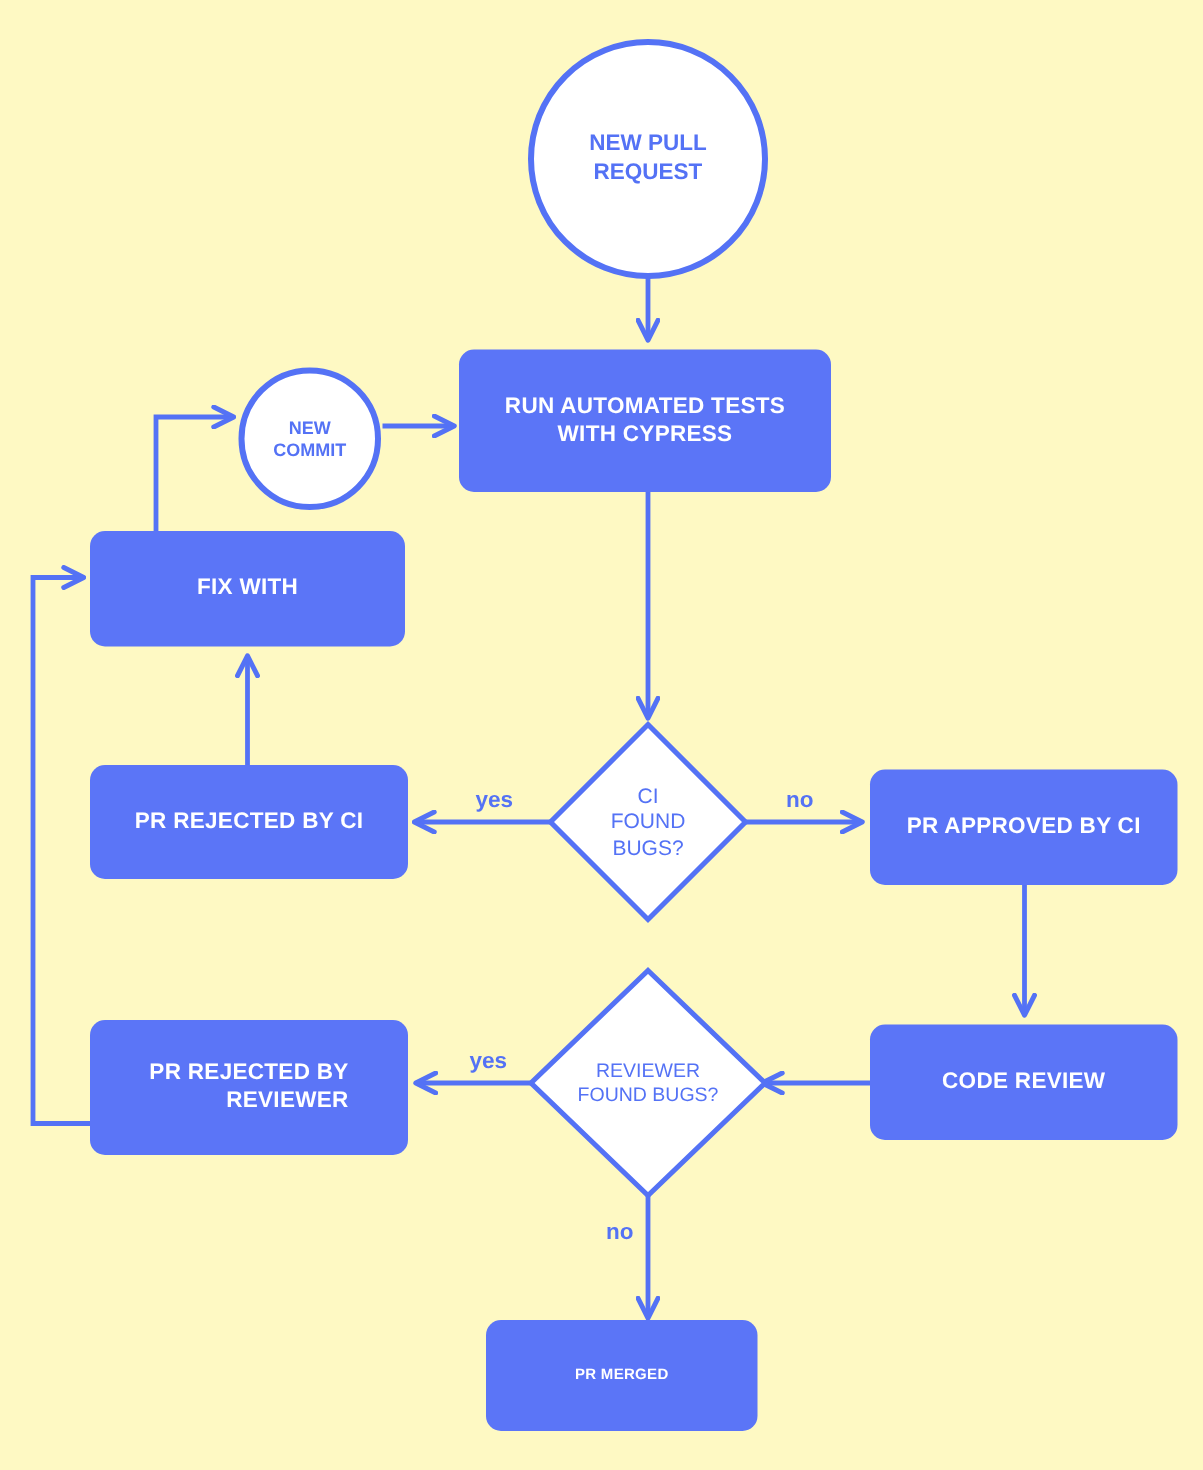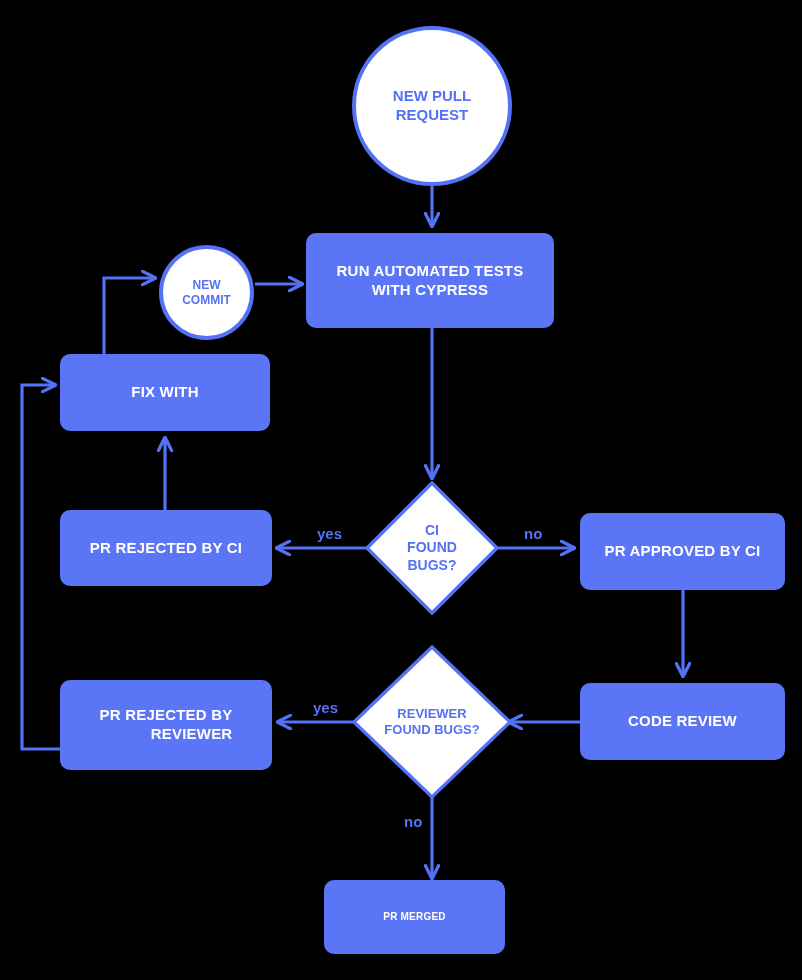--- a/index.html
+++ b/index.html
@@ -10,21 +10,21 @@
   body {
     width: 802px;
     height: 980px;
     font-family: "Liberation Sans", sans-serif;
     overflow: hidden;
   }
   #canvas {
     position: relative;
     width: 802px;
     height: 980px;
-    background: #000000;
+    background: #fef9c3;
   }
   #edges {
     position: absolute;
     left: 0; top: 0;
     width: 802px;
     height: 980px;
   }
   .node {
     position: absolute;
     display: flex;
@@ -49,21 +49,21 @@
     border-radius: 50%;
     background: #ffffff;
     color: #5472f5;
     font-weight: bold;
   }
   .node-circle .label {
     line-height: 1.25;
   }
   .node-diamond {
     color: #5472f5;
-    font-weight: bold;
+    font-weight: normal;
   }
   .node-diamond .label {
     position: relative;
     z-index: 2;
     line-height: 1.25;
   }
   .edge-label {
     position: absolute;
     color: #5472f5;
     font-weight: bold;

